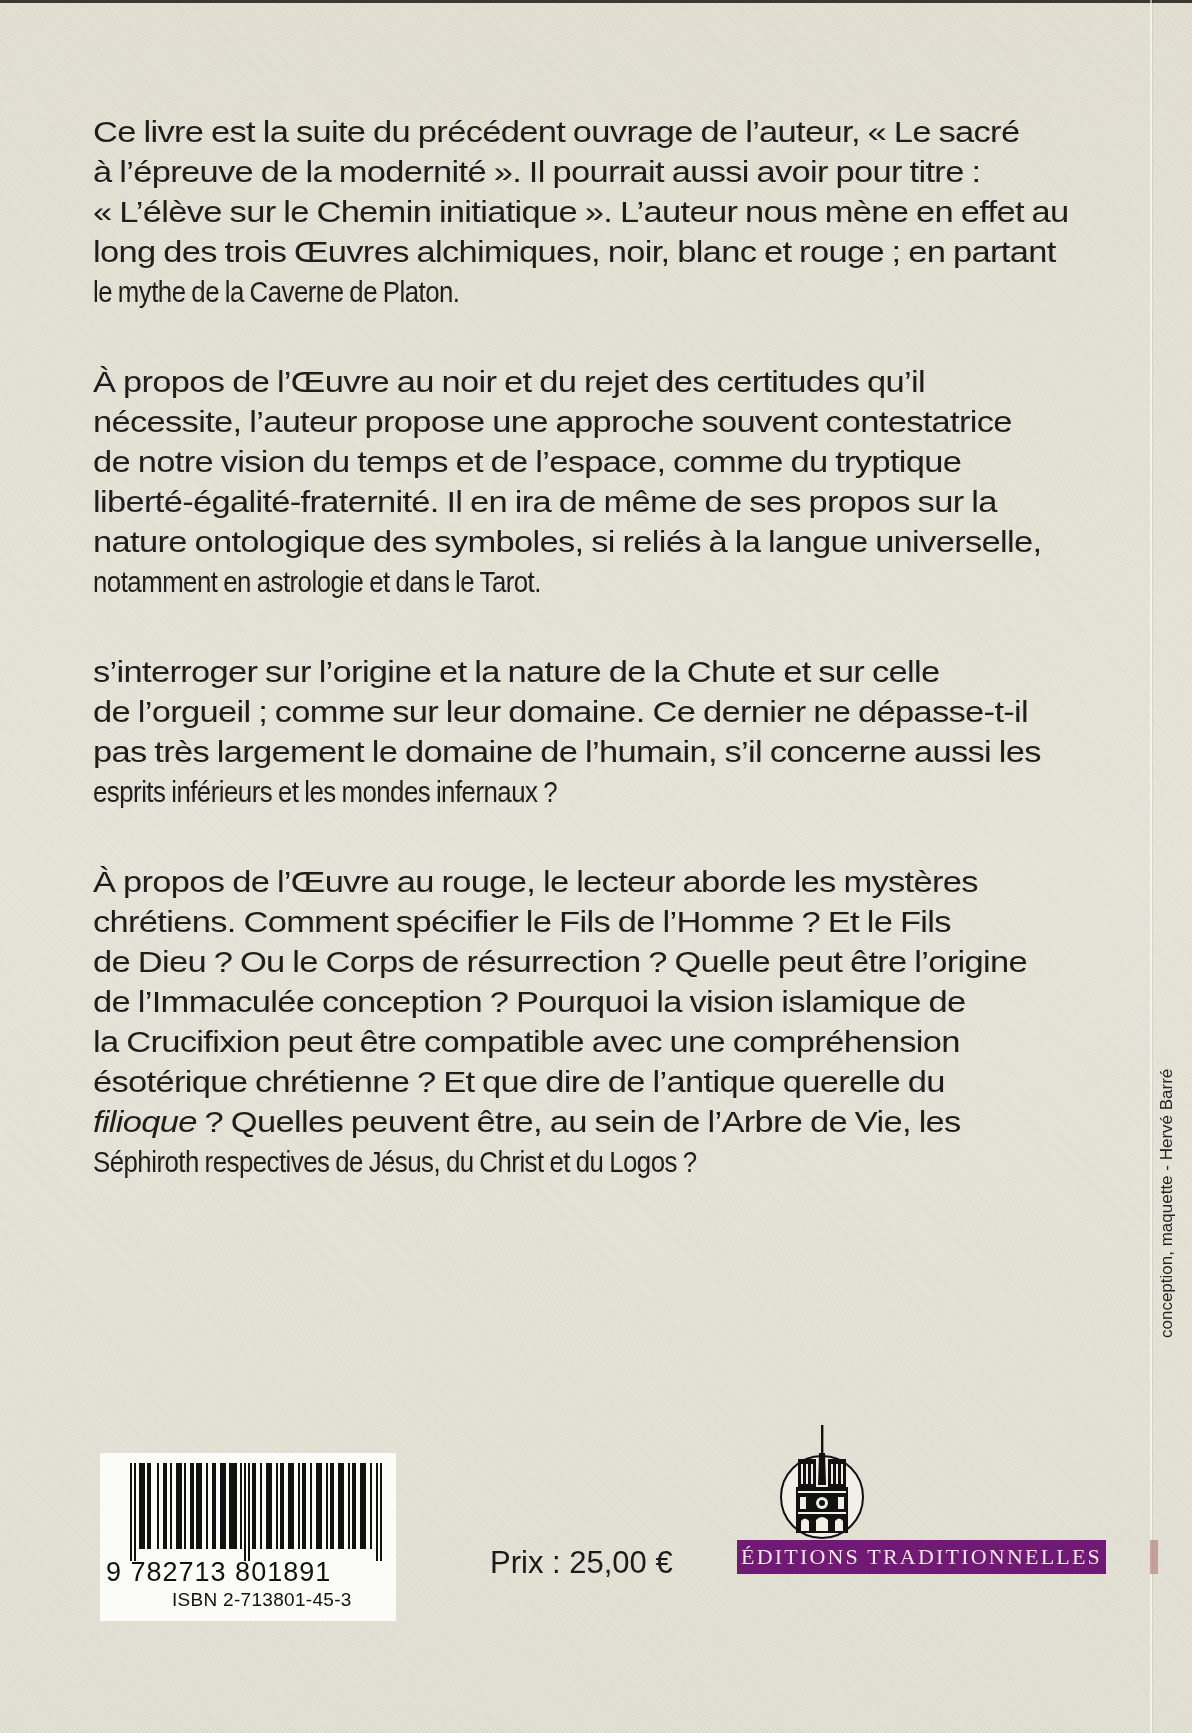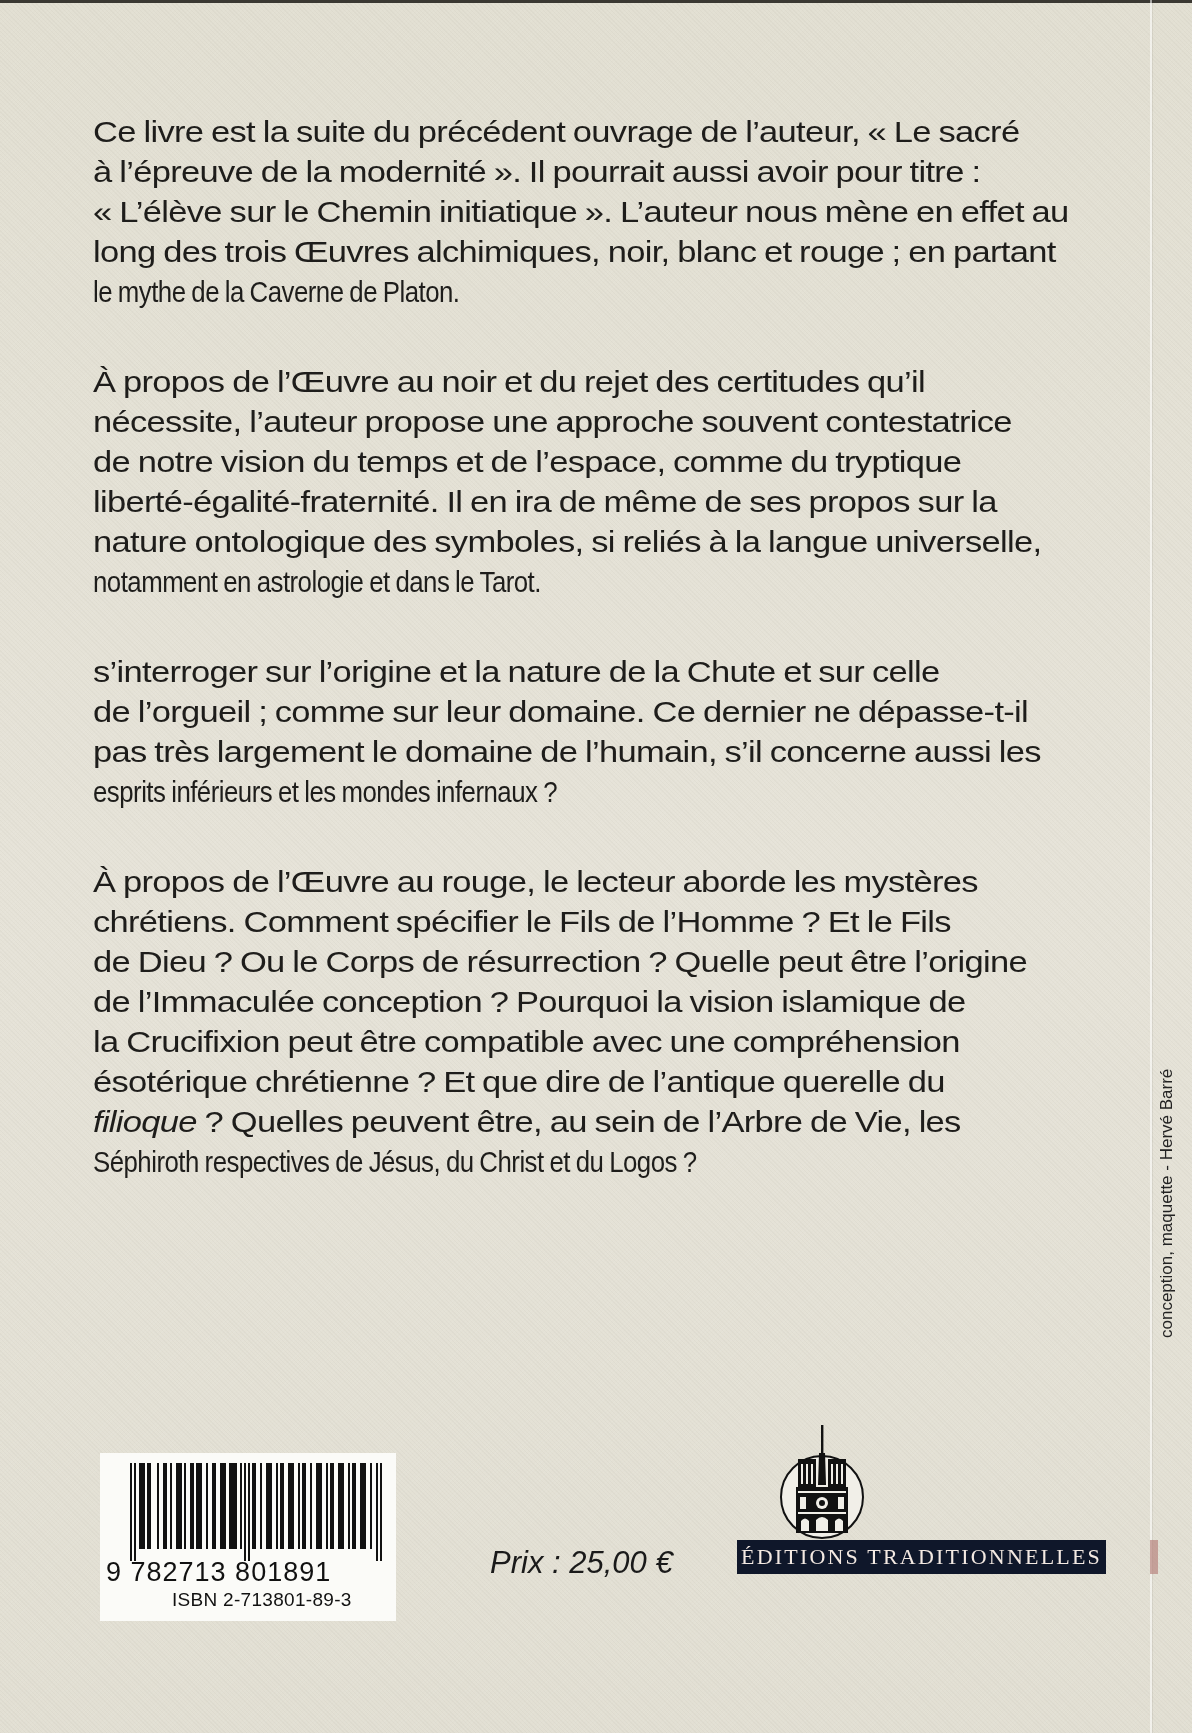--- a/index.html
+++ b/index.html
@@ -95,36 +95,35 @@
       font-size: 19px;
       color: #111;
       letter-spacing: 0.3px;
     }
     .price {
       position: absolute;
       left: 490px;
       top: 1545px;
       font-size: 31px;
       color: #1a1a1a;
-      font-style: italic;
     }
     .logo {
       position: absolute;
       left: 776px;
       top: 1425px;
       width: 92px;
       height: 116px;
     }
     .publisher-banner {
       position: absolute;
       left: 737px;
       top: 1540px;
       width: 369px;
       height: 34px;
-      background: #0f172a;
+      background: #701a75;
       display: flex;
       align-items: center;
       justify-content: flex-end;
       padding-right: 4px;
       box-sizing: border-box;
     }
     .publisher-name {
       font-family: "Liberation Serif", serif;
       font-size: 22px;
       letter-spacing: 2.2px;
@@ -241,21 +240,21 @@
       <rect x="208" y="0" width="6" height="86"></rect>
       <rect x="218" y="0" width="2" height="86"></rect>
       <rect x="222" y="0" width="4" height="86"></rect>
       <rect x="230" y="0" width="6" height="86"></rect>
       <rect x="240" y="0" width="2" height="86"></rect>
       <rect x="246" y="0" width="2" height="98"></rect>
       <rect x="250" y="0" width="2" height="98"></rect>
     </g>
   </svg>
   <div class="barcode-digits">9 782713 801891</div>
-  <div class="isbn-label">ISBN 2-713801-89-3</div>
+  <div class="isbn-label">ISBN 2-713801-45-3</div>
 </div>
 
 <div class="price">Prix : 25,00 €</div>
 
 <svg class="logo" viewBox="0 0 92 116">
   <circle cx="46" cy="72" r="41" fill="#f1efe8" stroke="#111" stroke-width="2"></circle>
 
   <rect x="45" y="0" width="2.4" height="40" fill="#111"></rect>
   <polygon points="43,28 49,28 50,60 42,60" fill="#111"></polygon>
 

